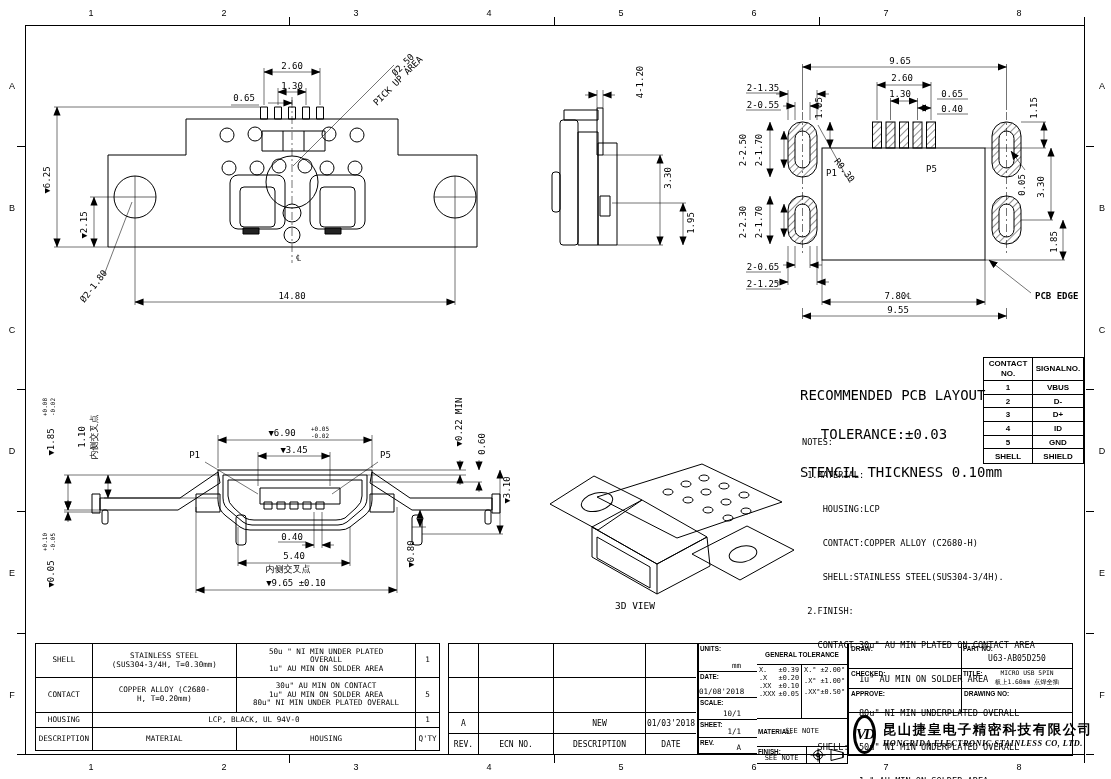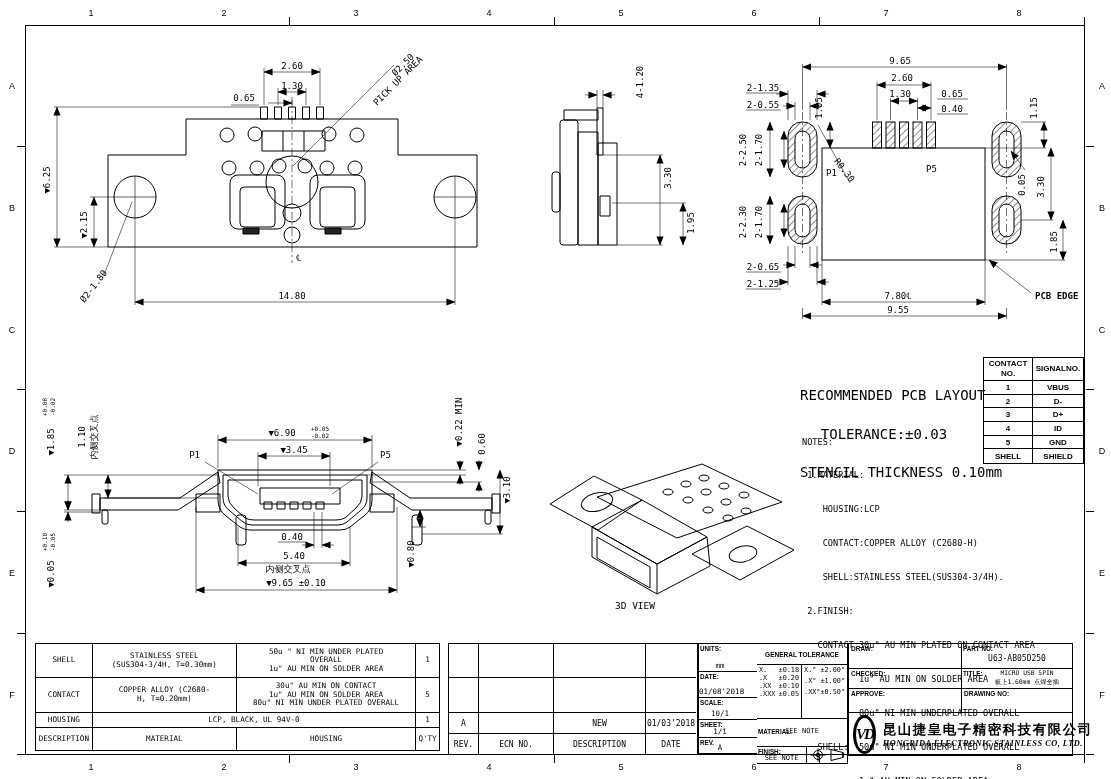--- a/index.html
+++ b/index.html
@@ -25,21 +25,21 @@
   .ct{left:983px;top:357px;width:101px;font:bold 8px "Liberation Sans",sans-serif}
   .ct .cell{height:13.7px}
   .ct .hd{height:23px;line-height:10px}
   .mt{left:35px;top:643px;width:405px;font-size:7.6px}
   .mt .cell{white-space:pre-line;line-height:8.6px}
   .rt{left:448px;top:643px;width:250px;font-size:8px}
   .info{left:698px;top:643px;width:59px;border:1.6px solid #000;border-right:none;font-size:7.5px}
   .icell{position:relative;border-bottom:1px solid #000;box-sizing:border-box}
   .icell:last-child{border-bottom:none}
   .ilbl{position:absolute;left:1px;top:1px;font:bold 6.3px "Liberation Sans",sans-serif}
-  .ival{position:absolute;left:0;right:16px;bottom:1px;text-align:center}
+  .ival{position:absolute;left:0;right:16px;bottom:1px;text-align:right}
   .tol{left:757px;top:643px;width:91px;border:1.6px solid #000;border-left:none;font-size:6.8px}
   .tb{left:848px;top:643px;width:225px;border:1.6px solid #000;border-left:1px solid #000}
   .blbl{font:bold 6.5px "Liberation Sans",sans-serif}
   .seenote{text-align:center;font-size:7px}
   .logo{width:33px;height:33px;border:3px solid #000;border-radius:50%;display:flex;align-items:center;justify-content:center;font:italic bold 15px "Liberation Serif",serif;letter-spacing:-2px}
   .cn{font:bold 13.5px "Liberation Sans",sans-serif;letter-spacing:1.5px;white-space:nowrap}
   .en{font:italic bold 8.3px "Liberation Serif",serif;letter-spacing:.5px;white-space:nowrap}
 </style>
 </head>
 <body>
@@ -560,21 +560,21 @@
         <span class="ival">A</span>
       </div>
   </div>
 
   <div class="abs tol">
     <div style="height:20px;border-bottom:1px solid #000;display:flex;align-items:center;justify-content:center" class="blbl">GENERAL TOLERANCE</div>
     <div style="display:flex;height:53px;border-bottom:1px solid #000">
       <div style="width:49px;border-right:1px solid #000;padding:1px 2px">
         <div style="display:flex;justify-content:space-between">
             <span>X.</span>
-            <span>±0.18</span>
+            <span>±0.39</span>
           </div>
         <div style="display:flex;justify-content:space-between">
             <span>.X</span>
             <span>±0.20</span>
           </div>
         <div style="display:flex;justify-content:space-between">
             <span>.XX</span>
             <span>±0.10</span>
           </div>
         <div style="display:flex;justify-content:space-between">

